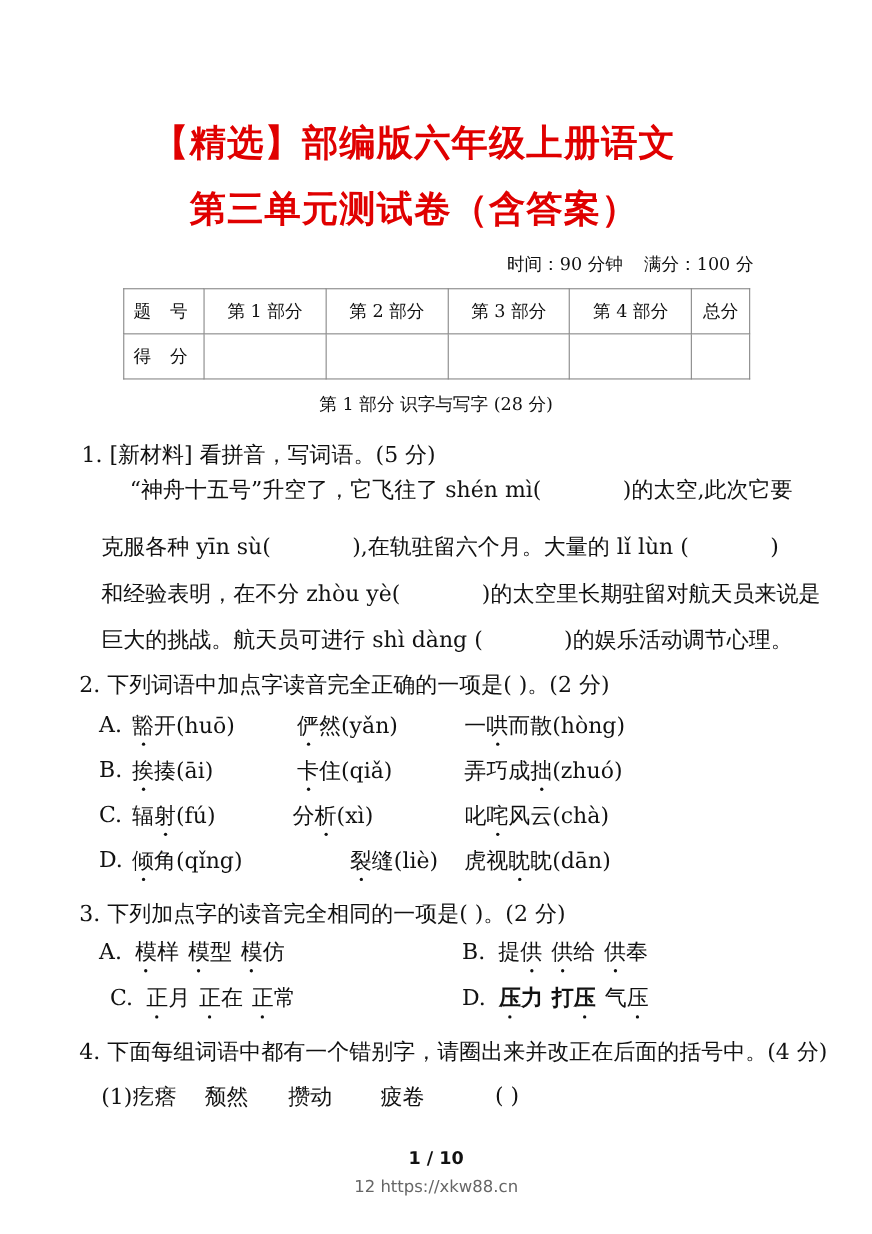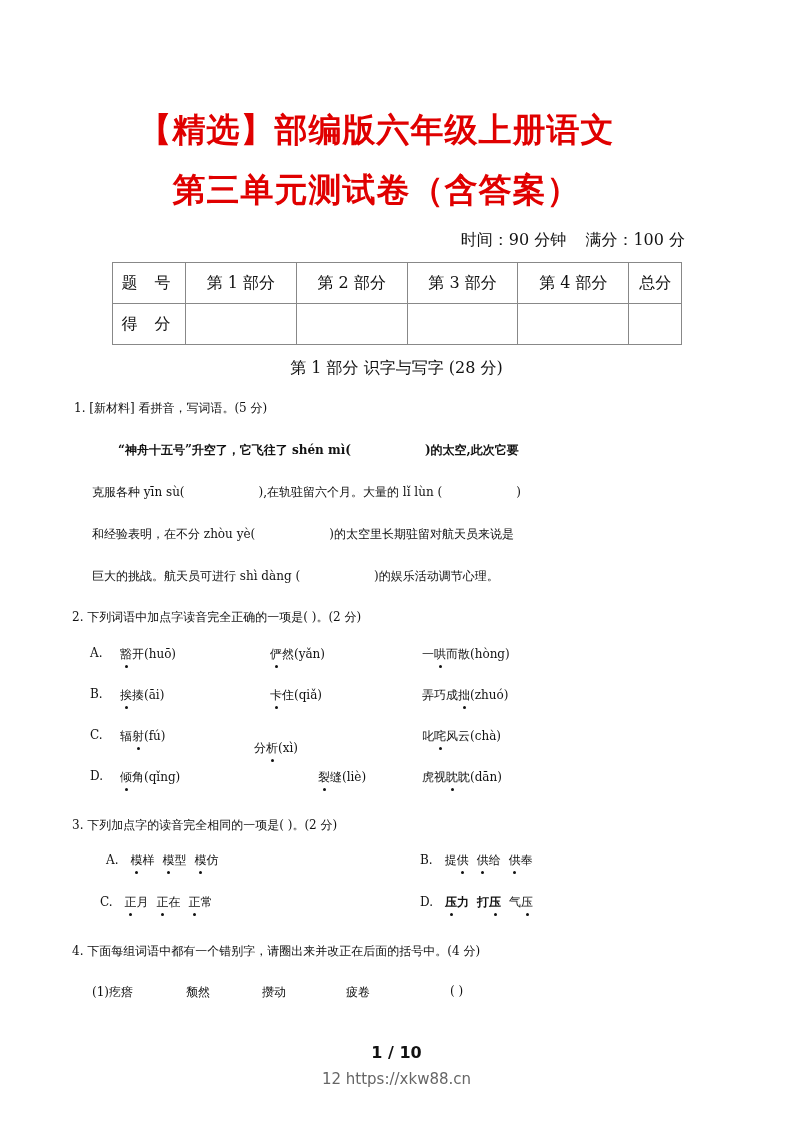--- a/index.html
+++ b/index.html
@@ -24,21 +24,21 @@
     border-collapse: collapse; font-size: 16px;
   }
   table.score td {
     border: 1px solid #888; height: 40px; text-align: center; padding: 0;
   }
   table.score td.hd { width: 72px; letter-spacing: 6px; }
   .section {
     position: absolute; top: 358px; left: 0; width: 793px; text-align: center;
     font-size: 16px;
   }
-  .line { position: absolute; font-size: 12px; white-space: nowrap; }
+  .line { position: absolute; font-size: 20px; white-space: nowrap; }
   .dot { position: relative; display: inline-block; }
   .dot::after {
     content: ""; position: absolute; left: 50%; bottom: -5px;
     width: 3px; height: 3px; margin-left: -1.5px; background: #111; border-radius: 50%;
   }
   .blank { display: inline-block; }
   .footer-page {
     position: absolute; top: 1043px; left: 0; width: 793px; text-align: center;
     font-family: "DejaVu Sans", "Liberation Sans", sans-serif; font-size: 16px; font-weight: bold;
   }
@@ -75,21 +75,21 @@
     <td></td>
     <td></td>
     <td></td>
   </tr>
 </tbody>
   </table>
 
 <div class="section">第 1 部分  识字与写字 (28 分)</div>
 
 <div class="line" style="top:400px; left:74px;">1. [新材料] 看拼音，写词语。(5 分)</div>
-<div class="line" style="top:442px; left:118px;font-weight:bold;">
+<div class="line" style="top:432px; left:118px;">
   <span>“神舟十五号”升空了，它飞往了 shén mì(</span><span class="blank" style="width:74px"></span><span>)的太空,此次它要</span>
 </div>
 <div class="line" style="top:484px; left:92px;">
   <span>克服各种 yīn sù(</span><span class="blank" style="width:74px"></span><span>),在轨驻留六个月。大量的 lǐ lùn (</span><span class="blank" style="width:74px"></span><span>)</span>
 </div>
 <div class="line" style="top:526px; left:92px;">
   <span>和经验表明，在不分 zhòu yè(</span><span class="blank" style="width:74px"></span><span>)的太空里长期驻留对航天员来说是</span>
 </div>
 <div class="line" style="top:568px; left:92px;">
   <span>巨大的挑战。航天员可进行 shì dàng (</span><span class="blank" style="width:74px"></span><span>)的娱乐活动调节心理。</span>
@@ -105,33 +105,33 @@
 </div>
 <div class="line" style="top:687px; left:90px;">
   <span>B.</span>
   <span style="position:absolute;left:30px;"><span class="dot">挨</span><span>揍(āi)</span></span>
   <span style="position:absolute;left:180px;"><span class="dot">卡</span><span>住(qiǎ)</span></span>
   <span style="position:absolute;left:332px;"><span>弄巧成</span><span class="dot">拙</span><span>(zhuó)</span></span>
 </div>
 <div class="line" style="top:728px; left:90px;">
   <span>C.</span>
   <span style="position:absolute;left:30px;"><span>辐</span><span class="dot">射</span><span>(fú)</span></span>
-  <span style="position:absolute;left:164px;margin-top:12px;"><span>分</span><span class="dot">析</span><span>(xì)</span></span>
+  <span style="position:absolute;left:176px;"><span>分</span><span class="dot">析</span><span>(xì)</span></span>
   <span style="position:absolute;left:332px;"><span>叱</span><span class="dot">咤</span><span>风云(chà)</span></span>
 </div>
 <div class="line" style="top:769px; left:90px;">
   <span>D.</span>
   <span style="position:absolute;left:30px;"><span class="dot">倾</span><span>角(qǐng)</span></span>
   <span style="position:absolute;left:180px;margin-left:48px;"><span class="dot">裂</span><span>缝(liè)</span></span>
   <span style="position:absolute;left:332px;"><span>虎视</span><span class="dot">眈</span><span>眈(dān)</span></span>
 </div>
 
 <div class="line" style="top:817px; left:72px;">3.  下列加点字的读音完全相同的一项是(     )。(2 分)</div>
 <div id="q3-options">
-    <div class="line" style="top: 852px; left: 90px; margin-left: 16px;"><span style="margin-right: 12px;">A.</span><span style="margin-right: 8px;"><span class="dot">模</span><span>样</span></span><span style="margin-right: 8px;"><span class="dot">模</span><span>型</span></span><span style="margin-right: 8px;"><span class="dot">模</span><span>仿</span></span></div>
+    <div class="line" style="top: 852px; left: 90px;"><span style="margin-right: 12px;">A.</span><span style="margin-right: 8px;"><span class="dot">模</span><span>样</span></span><span style="margin-right: 8px;"><span class="dot">模</span><span>型</span></span><span style="margin-right: 8px;"><span class="dot">模</span><span>仿</span></span></div>
     <div class="line" style="top: 852px; left: 420px;"><span style="margin-right: 12px;">B.</span><span style="margin-right: 8px;"><span>提</span><span class="dot">供</span></span><span style="margin-right: 8px;"><span class="dot">供</span><span>给</span></span><span style="margin-right: 8px;"><span class="dot">供</span><span>奉</span></span></div>
     <div class="line" style="top: 894px; left: 90px; margin-left: 10px;"><span style="margin-right: 12px;">C.</span><span style="margin-right: 8px;"><span class="dot">正</span><span>月</span></span><span style="margin-right: 8px;"><span class="dot">正</span><span>在</span></span><span style="margin-right: 8px;"><span class="dot">正</span><span>常</span></span></div>
     <div class="line" style="top: 894px; left: 420px;"><span style="margin-right: 12px;">D.</span><span style="margin-right: 8px; font-weight: bold;"><span class="dot">压</span><span>力</span></span><span style="margin-right: 8px; font-weight: bold;"><span>打</span><span class="dot">压</span></span><span style="margin-right: 8px;"><span>气</span><span class="dot">压</span></span></div>
   </div>
 
 <div class="line" style="top:943px; left:72px;">4.  下面每组词语中都有一个错别字，请圈出来并改正在后面的括号中。(4 分)</div>
 <div class="line" style="top:984px; left:92px;">
   <span>(1)</span><span>疙瘩</span>
   <span style="position:absolute;left:94px;">颓然</span>
   <span style="position:absolute;left:170px;">攒动</span>

